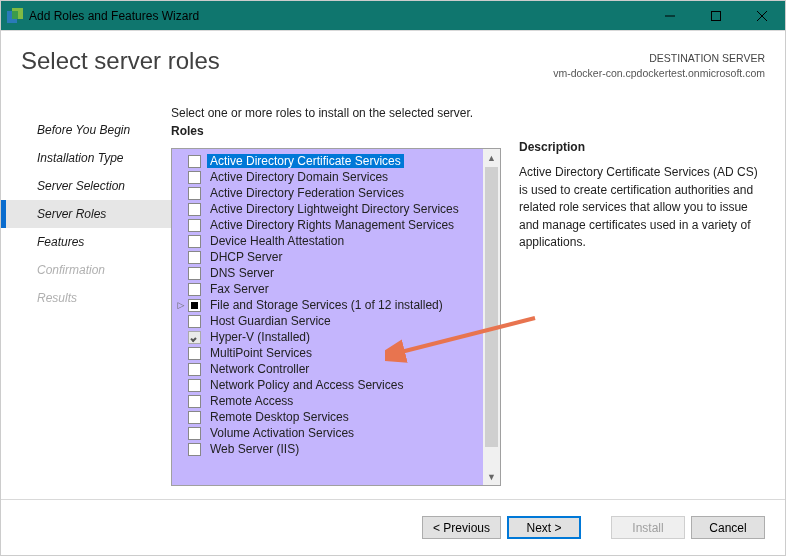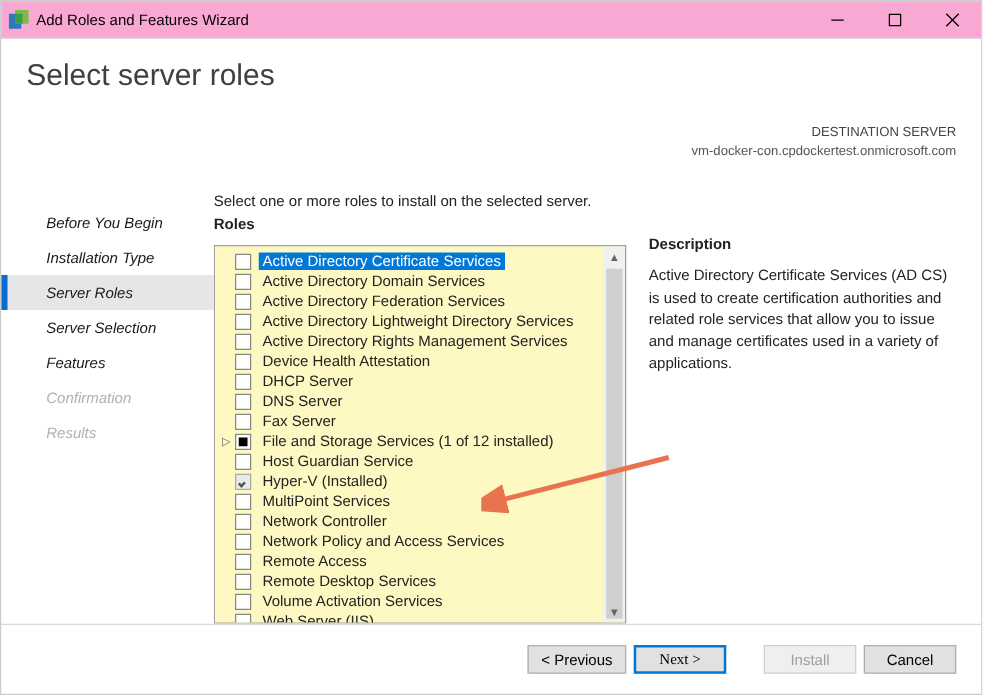--- a/index.html
+++ b/index.html
@@ -1,55 +1,55 @@
 <!DOCTYPE html>
 <html><head>
 <meta charset="utf-8">
 <style>
   * { box-sizing: border-box; font-family: "Segoe UI", Tahoma, sans-serif; }
   body { margin: 0; background: #fff; width: 786px; height: 556px; overflow: hidden; }
   .window { width: 786px; height: 556px; display: flex; flex-direction: column; border: 1px solid #ccc; }
-  .titlebar { height: 30px; display: flex; align-items: center; border-bottom: 1px solid #d9d9d9; background: #f9a8d4; }
+  .titlebar { height: 30px; display: flex; align-items: center; border-bottom: 1px solid #d9d9d9; background: #0f766e; }
   .titlebar .icon { width: 16px; height: 16px; margin: 0 6px 0 6px; display: inline-block; }
   .titlebar .title { font-size: 12px; color: #000; flex: 1; }
   .winbtn { width: 46px; height: 30px; display: flex; align-items: center; justify-content: center; font-size: 13px; color: #000; }
   .winbtn svg { width: 12px; height: 12px; }
   .header { padding: 16px 20px 8px 20px; display: flex; align-items: flex-start; }
   .header h1 { font-size: 24px; font-weight: 300; color: #404040; margin: 0; flex: 1; letter-spacing: 0px; }
-  .dest { text-align: right; font-size: 10.5px; color: #555; line-height: 1.4; padding-top: 4px; margin-top: 48px; }
+  .dest { text-align: right; font-size: 10.5px; color: #555; line-height: 1.4; padding-top: 4px; }
   .dest .label { color: #444; }
   .body { flex: 1; display: flex; padding: 0 20px 0 0; overflow: hidden; position: relative; }
   .sidebar { width: 170px; padding: 28px 0 0 0; font-style: italic; }
   .sidebar-item { font-size: 12px; color: #1a1a1a; padding: 7px 10px 7px 36px; cursor: default; position: relative; }
   .sidebar-item.active { background: #e6e6e6; }
   .sidebar-item.active::before { content: ""; position: absolute; left: 0; top: 0; bottom: 0; width: 5px; background: #0a6cce; }
   .sidebar-item.faded { color: #b0b0b0; }
   .main { flex: 1; display: flex; padding-top: 18px; overflow: hidden; }
   .instruction { font-size: 12px; color: #222; margin-bottom: 4px; }
   .section-label { font-size: 12px; font-weight: 600; color: #222; margin-bottom: 10px; }
   .roles-area { width: 330px; margin-right: 18px; display: flex; flex-direction: column; }
-  .roles-box { border: 1px solid #a0a0a0; height: 338px; position: relative; background: #fef9c3; overflow: hidden; }
+  .roles-box { border: 1px solid #a0a0a0; height: 338px; position: relative; background: #c4b5fd; overflow: hidden; }
   .roles-list { position: absolute; inset: 0 17px 0 0; overflow: hidden; padding: 4px 2px 4px 4px; }
   .role-row { display: flex; align-items: center; font-size: 12px; color: #222; line-height: 1; padding: 1px 0; white-space: nowrap; }
   .role-row .expander { width: 10px; display: inline-flex; justify-content: center; color: #666; font-size: 9px; }
   .role-row .cb { width: 13px; height: 13px; border: 1px solid #888; margin: 0 6px 0 2px; display: inline-flex; align-items: center; justify-content: center; background: #fff; position: relative; flex-shrink: 0; }
   .role-row .cb.indet::after { content: ""; position: absolute; left: 2px; right: 2px; top: 2px; bottom: 2px; background: #000; }
   .role-row .cb.checked { background: #f0f0f0; }
   .role-row .cb.checked::after { content: ""; position: absolute; left: 2px; top: 5px; width: 3px; height: 2px; border-left: 2px solid #555; border-bottom: 2px solid #555; transform: rotate(-45deg); }
   .role-row .cb.checked.disabled { background: #eaeaea; border-color: #aaa; }
   .role-row .lbl { padding: 1px 3px; }
   .role-row .lbl.selected { background: #0078d7; color: #fff; }
   .scrollbar-v { position: absolute; right: 0; top: 0; bottom: 0; width: 17px; background: #f0f0f0; }
   .scrollbar-v .sbtn { height: 17px; display: flex; align-items: center; justify-content: center; color: #666; font-size: 9px; }
   .scrollbar-v .thumb { position: absolute; left: 2px; right: 2px; top: 18px; height: 280px; background: #cfcfcf; }
   .desc-area { flex: 1; min-width: 0; }
   .desc-text { font-size: 12px; color: #222; line-height: 1.45; }
   .footer { border-top: 1px solid #d9d9d9; padding: 16px 20px; display: flex; justify-content: flex-end; gap: 6px; }
   .btn { min-width: 74px; height: 23px; font-size: 12px; border: 1px solid #adadad; background: #e1e1e1; color: #000; padding: 0 10px; }
-  .btn.default { border: 2px solid #0078d7; padding: 0 9px; font-family: Liberation Serif, serif; }
+  .btn.default { border: 2px solid #0078d7; padding: 0 9px; }
   .btn:disabled { color: #a0a0a0; background: #efefef; border-color: #cfcfcf; }
   .btn-gap { width: 18px; }
   .arrow-annot { position: absolute; pointer-events: none; }
 </style>
 </head>
 <body>
 
 <div class="window">
 
   <div class="titlebar">
@@ -84,22 +84,22 @@
     <div class="dest">
       <div class="label">DESTINATION SERVER</div>
       <div>vm-docker-con.cpdockertest.onmicrosoft.com</div>
     </div>
   </div>
 
   <div class="body">
     <div class="sidebar" id="sidebar">
         <div class="sidebar-item">Before You Begin</div>
         <div class="sidebar-item">Installation Type</div>
+        <div class="sidebar-item">Server Selection</div>
         <div class="sidebar-item active">Server Roles</div>
-        <div class="sidebar-item">Server Selection</div>
         <div class="sidebar-item">Features</div>
         <div class="sidebar-item faded">Confirmation</div>
         <div class="sidebar-item faded">Results</div>
       </div>
 
     <div class="main">
       <div class="roles-area">
         <div class="instruction">Select one or more roles to install on the selected server.</div>
         <div class="section-label">Roles</div>
         <div class="roles-box">

